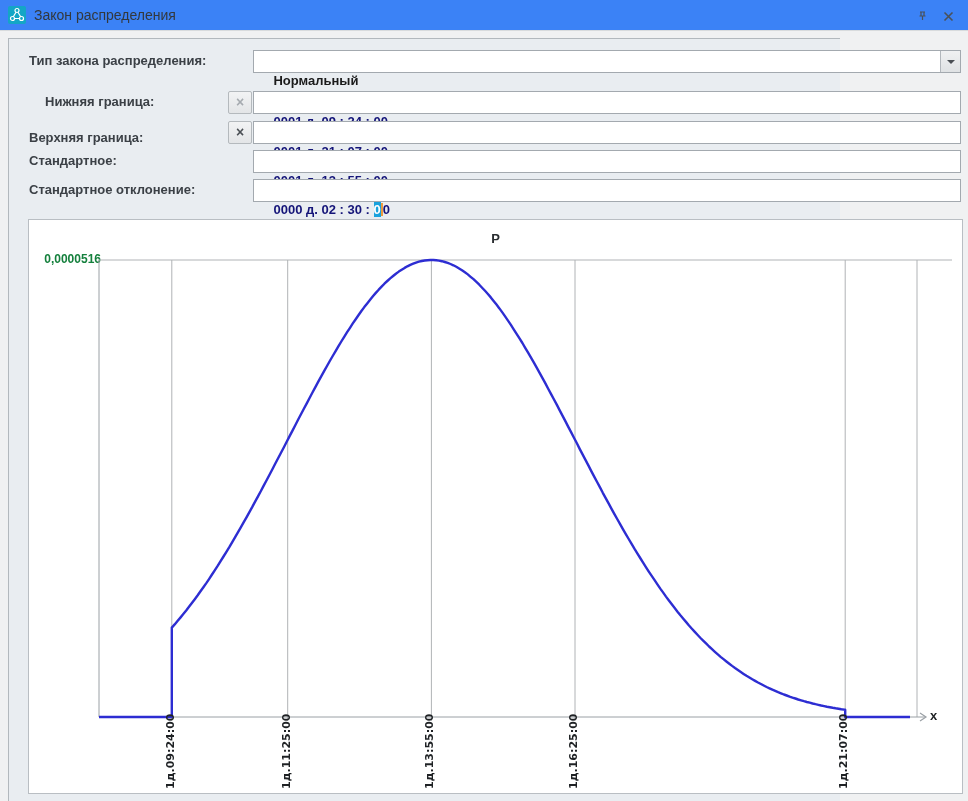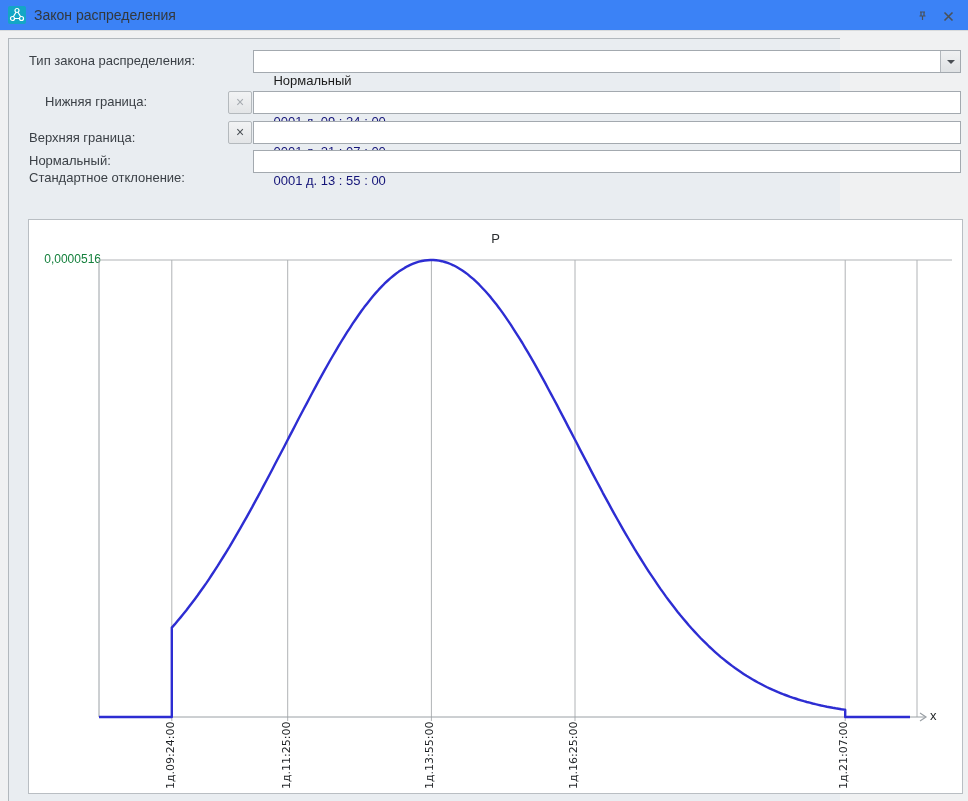--- a/index.html
+++ b/index.html
@@ -20,20 +20,21 @@
     font-size:14px;color:#33383d;
   }
   .win-btn{position:absolute;top:7px;width:20px;height:18px;display:flex;align-items:center;justify-content:center;cursor:pointer;}
   .win-btn.pin{left:912px;}
   .win-btn.close{left:938px;}
   
   .panel{
     position:absolute;left:8px;top:38px;width:832px;height:763px;
     background:#e9edf1;border:1px solid #b2b8bd;border-right:none;border-bottom:none;
     box-sizing:border-box;
+    font-weight:bold;
   }
   .form-label{
     position:absolute;left:20px;height:22px;line-height:22px;
     font-size:13px;color:#3b4046;white-space:nowrap;
   }
   .field,.combo{
     position:absolute;left:244px;width:708px;height:23px;box-sizing:border-box;
     background:#ffffff;border:1px solid #a3a9af;
     font-size:13px;line-height:19px;padding:1px 5px;white-space:pre;
     color:#141478;cursor:text;
@@ -123,26 +124,29 @@
   <div class="field" style="top:52px;">
     <span>0001 д. 09 : 24 : 00</span>
   </div>
 
   <div class="form-label" style="top:88px;">Верхняя граница:</div>
   <div class="clear-btn" style="top:82px;">×</div>
   <div class="field" style="top:82px;">
     <span>0001 д. 21 : 07 : 00</span>
   </div>
 
-  <div class="form-label" style="top:111px;">Нормальный:</div>
+  <div class="form-label" style="top:111px;">Стандартное:</div>
   <div class="field" style="top:111px;">
     <span>0001 д. 13 : 55 : 00</span>
   </div>
 
-  <div class="form-label" style="top:128px;text-align:right;">Стандартное отклонение:</div>
+  <div class="form-label" style="top:140px;text-align:right;">Стандартное отклонение:</div>
+  <div class="field" style="top:140px;">
+    <span>0000 д. 02 : 30 : </span><span class="sel-char">0</span><span class="caret"></span><span>0</span>
+  </div>
 
   <div class="chart-panel">
     <div class="chart-title">P</div>
     <div class="ymax-label">0,0000516</div>
     <svg id="chart-svg" width="935" height="575">
         <line x1="142.8" y1="40" x2="142.8" y2="501" stroke="#b0b3b6" stroke-width="1"></line>
         <line x1="258.7" y1="40" x2="258.7" y2="501" stroke="#b0b3b6" stroke-width="1"></line>
         <line x1="402.4" y1="40" x2="402.4" y2="501" stroke="#b0b3b6" stroke-width="1"></line>
         <line x1="546.0" y1="40" x2="546.0" y2="501" stroke="#b0b3b6" stroke-width="1"></line>
         <line x1="816.2" y1="40" x2="816.2" y2="501" stroke="#b0b3b6" stroke-width="1"></line>

